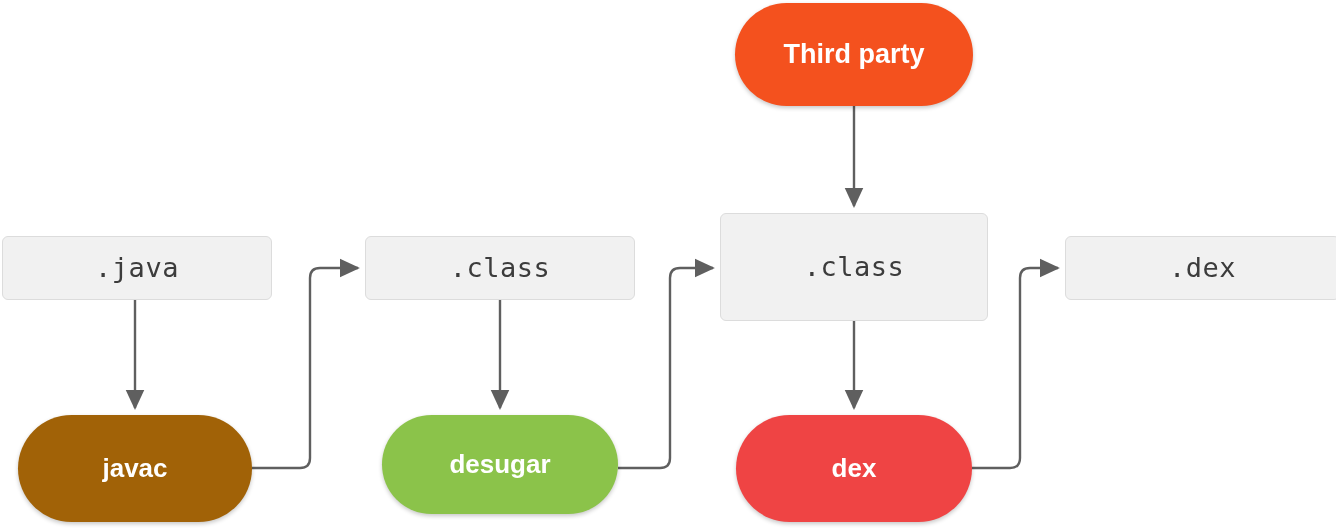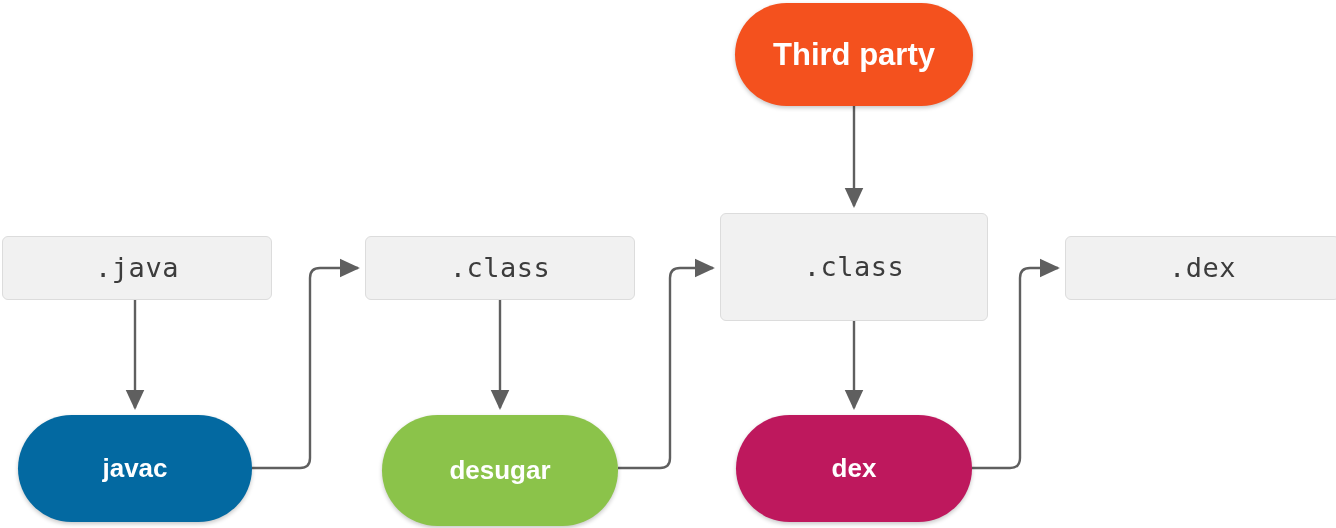--- a/index.html
+++ b/index.html
@@ -46,21 +46,21 @@
     justify-content: center;
     text-align: center;
     color: #ffffff;
     font-family: "Liberation Sans", sans-serif;
     font-size: 26px;
     font-weight: 700;
     line-height: 1.2;
     box-shadow: 0 2px 4px rgba(0,0,0,0.22);
   }
   .process.plugin {
-    font-size: 31px;
+    font-size: 27px;
     align-items: center;
   }
 
   
   #wires {
     position: absolute;
     left: 0;
     top: 0;
     width: 1336px;
     height: 528px;
@@ -103,29 +103,29 @@
   </div>
 
   <div class="artifact" style="left:720px; top:213px; width:268px; height:108px;">
     <span class="ln">.class</span>
   </div>
 
   <div class="artifact" style="left:1065px; top:236px; width:275px; height:64px;">
     <span class="ln">.dex</span>
   </div>
 
-  <div class="process" style="left:18px; top:415px; width:234px; height:107px; background:#0369a1;">
+  <div class="process" style="left:18px; top:415px; width:234px; height:107px; background:#a16207;">
     <span>javac</span>
   </div>
 
-  <div class="process" style="left:382px; top:415px; width:236px; height:111px; background:#8bc34a;">
+  <div class="process" style="left:382px; top:415px; width:236px; height:99px; background:#8bc34a;">
     <span>desugar</span>
   </div>
 
-  <div class="process" style="left:736px; top:415px; width:236px; height:107px; background:#be185d;">
+  <div class="process" style="left:736px; top:415px; width:236px; height:107px; background:#ef4444;">
     <span>dex</span>
   </div>
 
   <div class="process plugin" style="left:735px; top:3px; width:238px; height:103px; background:#f4511e; flex-direction:column;">
     <span>Third party</span>
   </div>
 
 </div>
 
 </body></html>

